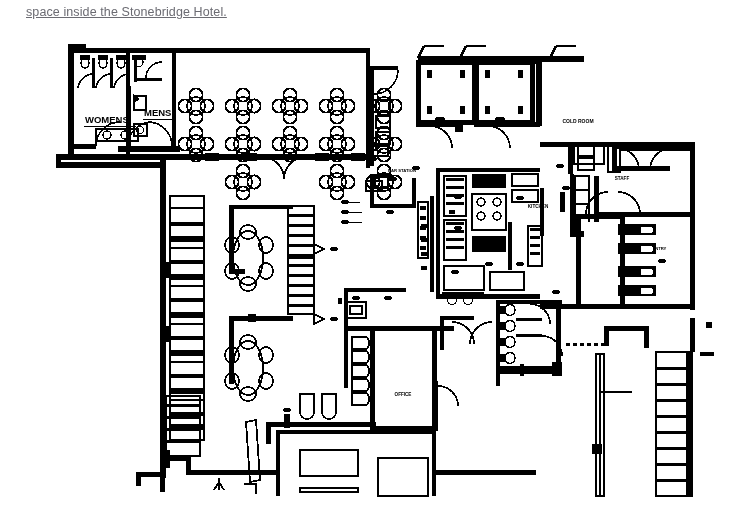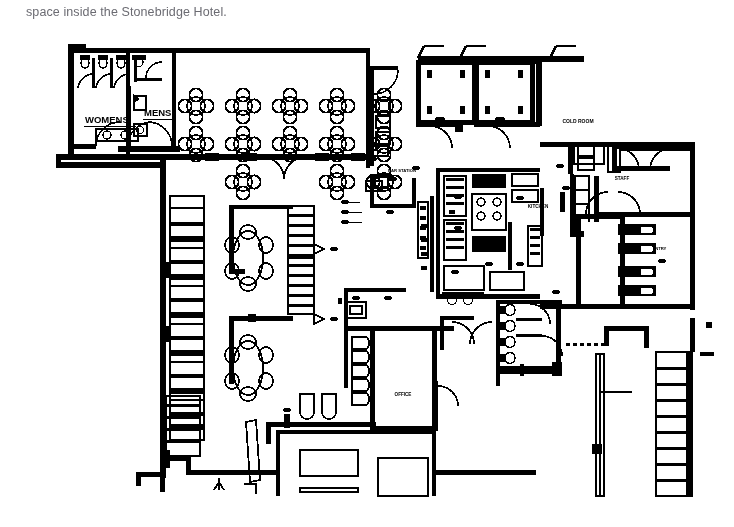--- a/index.html
+++ b/index.html
@@ -11,20 +11,21 @@
   }
   #page{position:relative;width:734px;height:527px;background:#fff;}
 
   
   #caption{
     position:absolute;left:26px;top:4px;
     font-size:12.5px;line-height:16px;
     color:#6b6b72;
     letter-spacing:.1px;
     white-space:nowrap;
+    text-decoration:underline;
   }
 
   
   #plan-wrap{
     position:absolute;left:0;top:26px;width:734px;height:501px;
     overflow:hidden;background:#5eead4;
   }
   #plan{display:block;}
 
   .lbl{font-family:"Liberation Sans",sans-serif;font-weight:700;}

